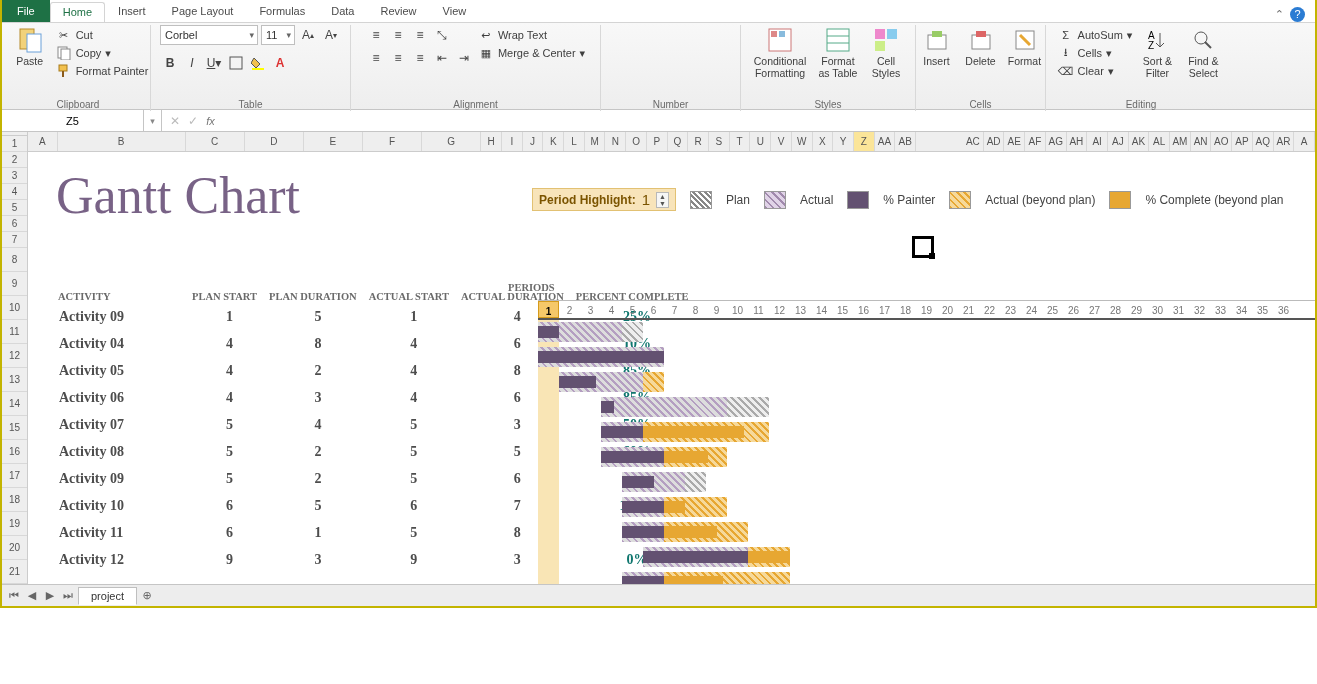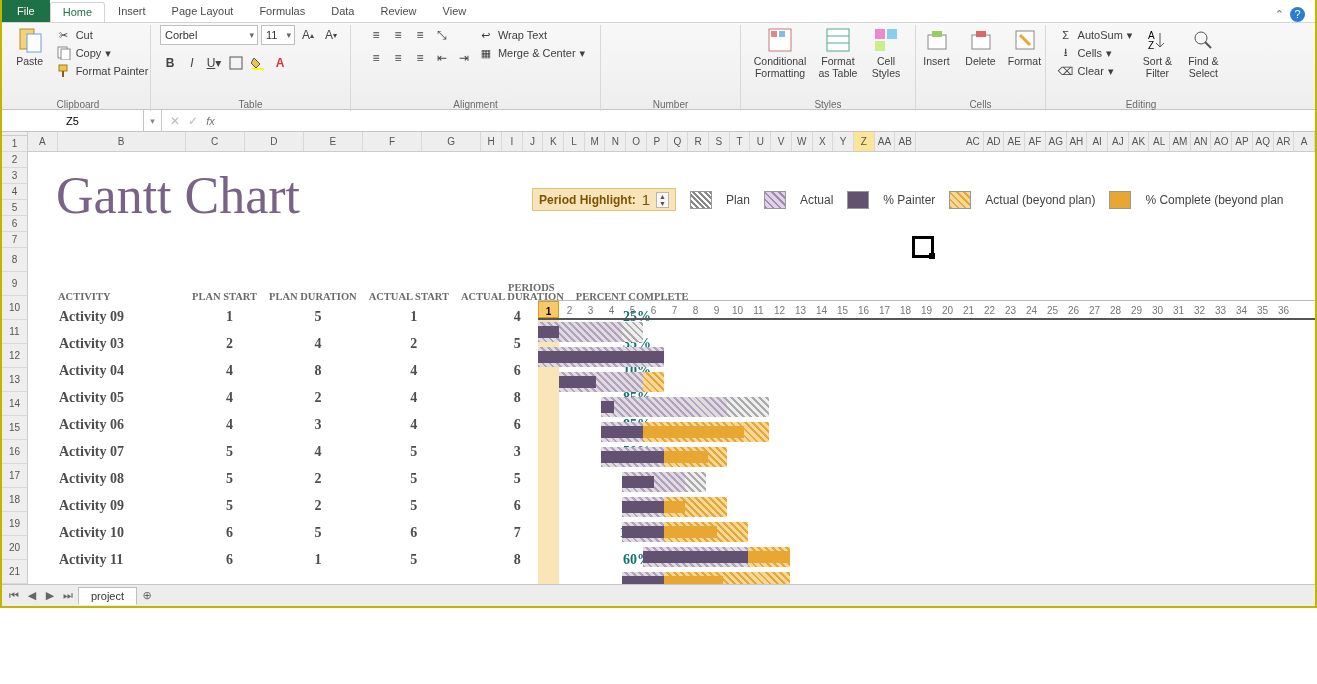--- a/index.html
+++ b/index.html
@@ -438,28 +438,20 @@
             <tbody id="tblbody">
                 <tr>
                   <td>Activity 09</td>
                   <td>1</td>
                   <td>5</td>
                   <td>1</td>
                   <td>4</td>
                   <td class="pc">25%</td>
                 </tr>
                 <tr>
-                  <td>Activity 03</td>
-                  <td>2</td>
-                  <td>4</td>
-                  <td>2</td>
-                  <td>5</td>
-                  <td class="pc">35%</td>
-                </tr>
-                <tr>
                   <td>Activity 04</td>
                   <td>4</td>
                   <td>8</td>
                   <td>4</td>
                   <td>6</td>
                   <td class="pc">10%</td>
                 </tr>
                 <tr>
                   <td>Activity 05</td>
                   <td>4</td>
@@ -508,20 +500,28 @@
                   <td>7</td>
                   <td class="pc">100%</td>
                 </tr>
                 <tr>
                   <td>Activity 11</td>
                   <td>6</td>
                   <td>1</td>
                   <td>5</td>
                   <td>8</td>
                   <td class="pc">60%</td>
+                </tr>
+                <tr>
+                  <td>Activity 12</td>
+                  <td>9</td>
+                  <td>3</td>
+                  <td>9</td>
+                  <td>3</td>
+                  <td class="pc">0%</td>
                 </tr>
               </tbody>
           </table>
 
           <div class="glabel">PERIODS</div>
 
           <div class="gantt">
             <div class="period-row" id="periodrow">
                 <span class="hl">1</span>
                 <span>2</span>

